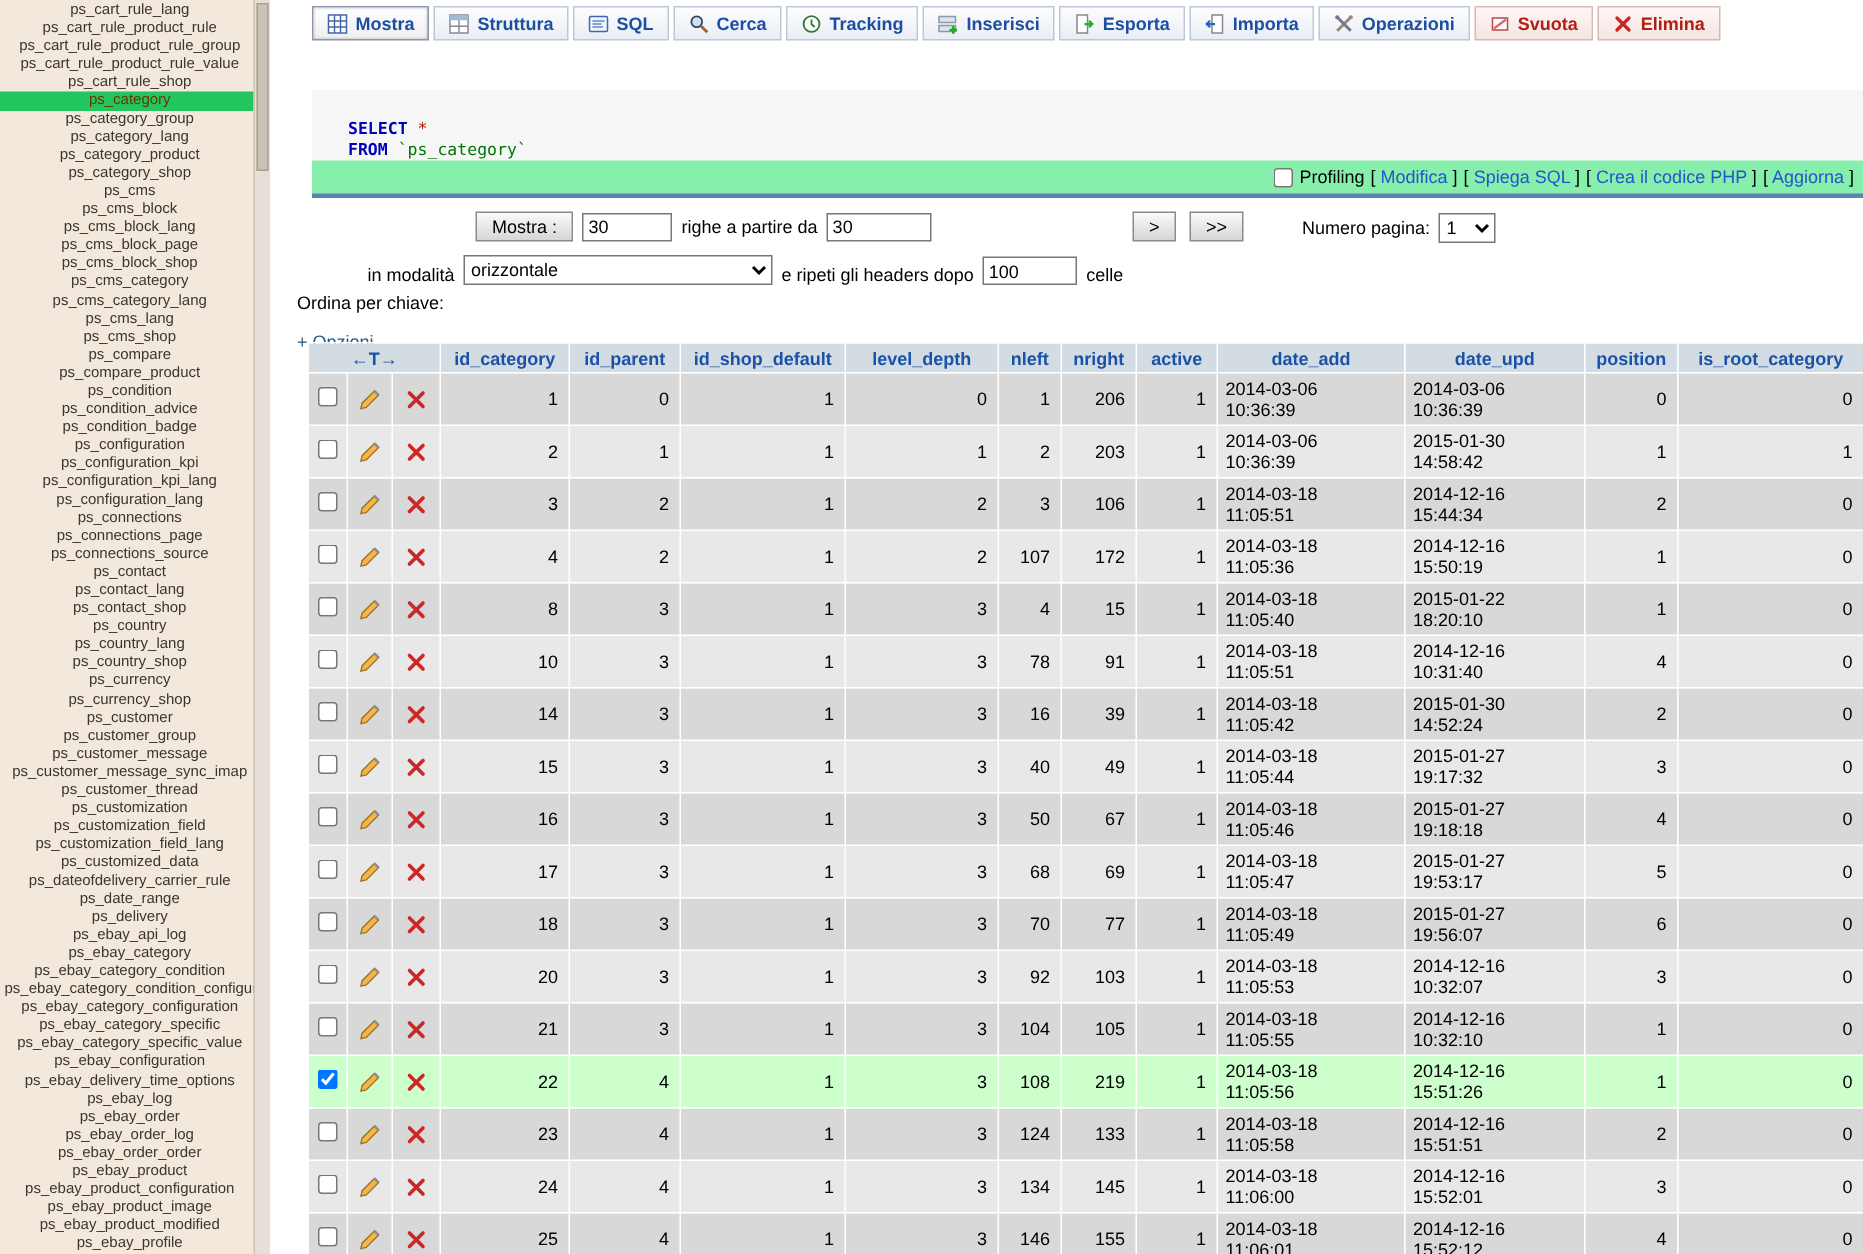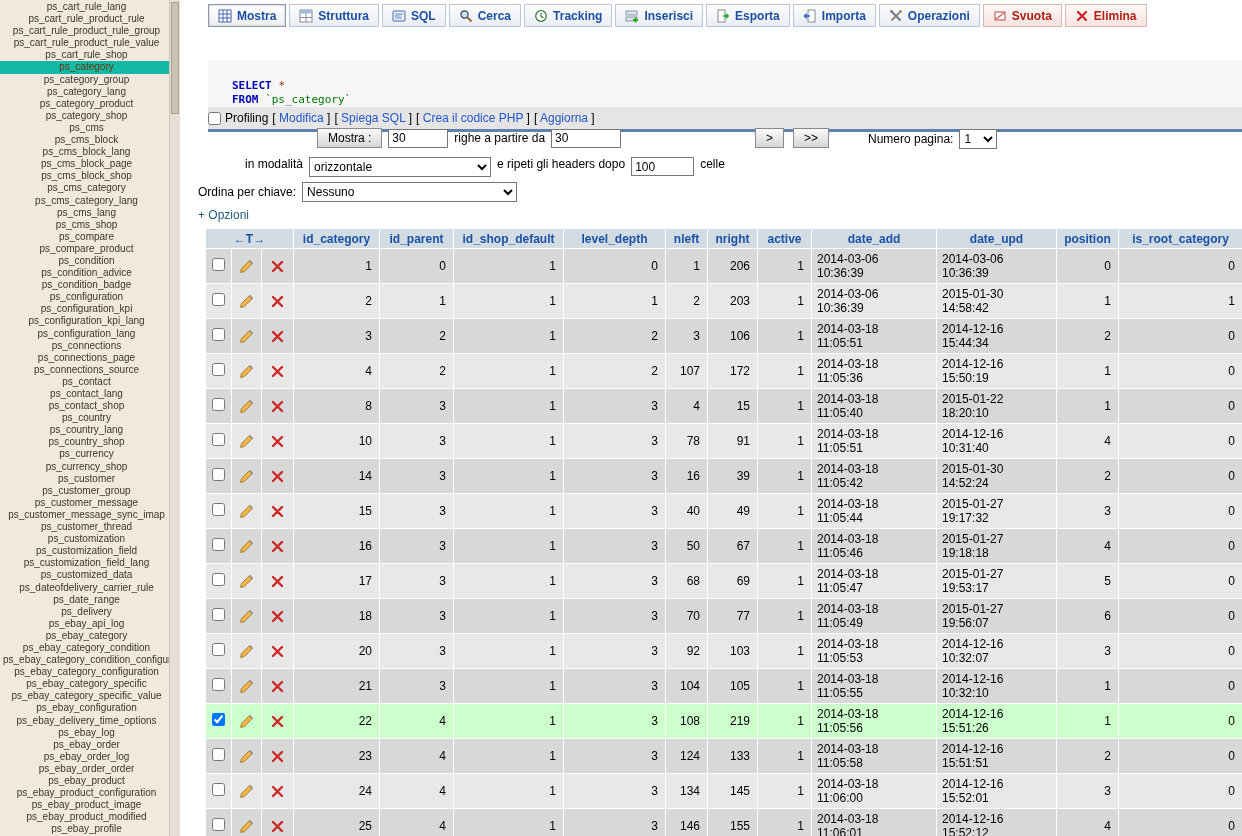--- a/index.html
+++ b/index.html
@@ -2,21 +2,21 @@
 <html><head>
 <meta charset="utf-8">
 <style>
   html,body{margin:0;padding:0;width:1242px;height:836px;overflow:hidden;background:#fff;
     font-family:"Liberation Sans",sans-serif;}
   
   .sidebar{position:absolute;left:0;top:0;width:180px;height:836px;background:#f2e9dc;overflow:hidden;text-align:center;}
   .side-list{position:absolute;left:0;top:1px;right:10px;}
   .side-item{font-size:10px;line-height:12.1px;padding-left:3px;color:#3a362c;white-space:nowrap;
     overflow:hidden;cursor:pointer;}
-  .side-item.selected{background:#14b8a6;color:#6b3400;}
+  .side-item.selected{background:#22c55e;color:#6b3400;}
   .sb-scroll{position:absolute;right:0;top:0;width:10px;height:100%;background:#e5dfd5;border-left:1px solid #ccc5b8;}
   .sb-thumb{position:absolute;left:1px;right:1px;top:2px;height:110px;background:#c9c2b5;border:1px solid #a99f8f;}
   
   .main{position:absolute;left:180px;top:0;right:0;bottom:0;background:#fff;}
   
   .tabbar{position:absolute;top:4px;left:28px;display:flex;gap:3px;align-items:flex-end;}
   .tab{height:23px;box-sizing:border-box;display:flex;align-items:center;gap:5px;padding:0 9px;
     border:1px solid #bcc8da;background:linear-gradient(#fdfdfe,#e9edf4);color:#1c4fa1;
     font-weight:bold;font-size:12px;cursor:pointer;white-space:nowrap;}
   .tab.active{border-color:#8a97a8;background:linear-gradient(#ffffff,#efefef);box-shadow:inset 0 0 2px #aab;}
@@ -26,44 +26,44 @@
   .msg{position:absolute;top:33px;left:28px;right:2px;height:22px;background:#ecfdec;border:1px solid #5bc75b;
     display:flex;align-items:center;gap:9px;padding:0 8px;font-size:12px;color:#000;box-sizing:border-box;}
   
   .sqlbox{position:absolute;top:60px;left:28px;right:0;height:47px;background:#f6f6f6;padding:3px 8px;
     box-sizing:border-box;}
   .sql{margin:16px;font-family:"DejaVu Sans Mono",monospace;font-size:11px;line-height:13.5px;}
   .kw{color:#0000b8;font-weight:bold;}
   .tblname{color:#007700;}
   .st{color:#aa2200;}
   .numlit{color:#008b8b;}
-  .qactions{position:absolute;top:107px;left:28px;right:0;height:25px;background:#e5e5e5;
-    border-bottom:3px solid #5c83b3;display:flex;justify-content:flex-start;align-items:center;gap:4px;
+  .qactions{position:absolute;top:107px;left:28px;right:0;height:25px;background:#86efac;
+    border-bottom:3px solid #5c83b3;display:flex;justify-content:flex-end;align-items:center;gap:4px;
     font-size:12px;padding-right:6px;box-sizing:border-box;}
   .qa-links{display:flex;gap:4px;align-items:center;}
   .qa-item a{color:#2356c8;text-decoration:none;cursor:pointer;}
   .br{color:#000;}
   
-  .controls{position:absolute;top:128px;left:0;right:0;font-size:12px;color:#000;}
+  .controls{position:absolute;top:141px;left:0;right:0;font-size:12px;color:#000;}
   .row-a{position:relative;height:29px;}
   .row-b{position:relative;height:25px;}
   .row-c{position:relative;height:24px;}
   .row-d{position:relative;height:20px;}
   .grp-show{position:absolute;left:137px;top:0;display:flex;align-items:center;gap:6px;}
   .grp-nav{position:absolute;left:575px;top:0;display:flex;gap:9px;}
   .grp-page{position:absolute;left:688px;top:1px;display:flex;align-items:center;gap:6px;}
-  .grp-mode{position:absolute;left:65px;top:0;display:flex;align-items:flex-start;gap:6px;}
+  .grp-mode{position:absolute;left:65px;top:0;display:flex;align-items:flex-end;gap:6px;}
   .grp-sort{position:absolute;left:18px;top:0;display:flex;align-items:center;gap:6px;}
   .options-link{position:absolute;left:18px;top:2px;color:#235a81;cursor:pointer;}
   button.gray{border:1px solid #8a8a8a;background:linear-gradient(#fafafa,#d6d6d6);padding:2px 10px;
     font-size:12px;cursor:pointer;font-family:inherit;}
   input.txt{border:1px solid #777;font-size:12px;padding:1px 3px;height:15px;font-family:inherit;}
   select.sel{font-size:12px;border:1px solid #777;background:#fff;font-family:inherit;height:20px;}
   .w50{width:52px;} .w60{width:62px;} .w55{width:55px;}
-  .selmode{width:182px;} .selsort{width:215px;} .selpage{width:38px;}
+  .selmode{width:206px;} .selsort{width:215px;} .selpage{width:38px;}
   
   .grid{position:absolute;top:228px;left:25px;width:1037px;border-collapse:collapse;table-layout:fixed;
     font-size:12px;color:#000;}
   .grid th{background:#d3dce3;color:#1a52a8;font-weight:bold;border:1px solid #fff;padding:2px;
     height:20px;box-sizing:border-box;font-size:12px;cursor:pointer;}
   .grid td{border:1px solid #fff;height:35px;box-sizing:border-box;padding:0 4px;vertical-align:middle;}
   .grid tr:nth-child(even) td{background:#e8e8e8;}  
   .grid tr:nth-child(odd) td{background:#d8d8d8;}
   .grid tr.hl td{background:#ccffcc;margin-top:18px;}
   td.num{text-align:right;padding-right:7px;}
@@ -376,23 +376,20 @@
           <option>orizzontale</option>
         </select>
         <span>e ripeti gli headers dopo</span>
         <input class="txt w55" value="100" style="">
         <span>celle</span>
       </div>
     </div>
     <div class="row-c">
       <div class="grp-sort">
         <span>Ordina per chiave:</span>
-        <select class="sel selsort">
-          <option>Nessuno</option>
-        </select>
       </div>
     </div>
     <div class="row-d">
       <span class="options-link">+ Opzioni</span>
     </div>
   </div>
 
   <table class="grid">
     <colgroup>
       <col style="width:26px">

